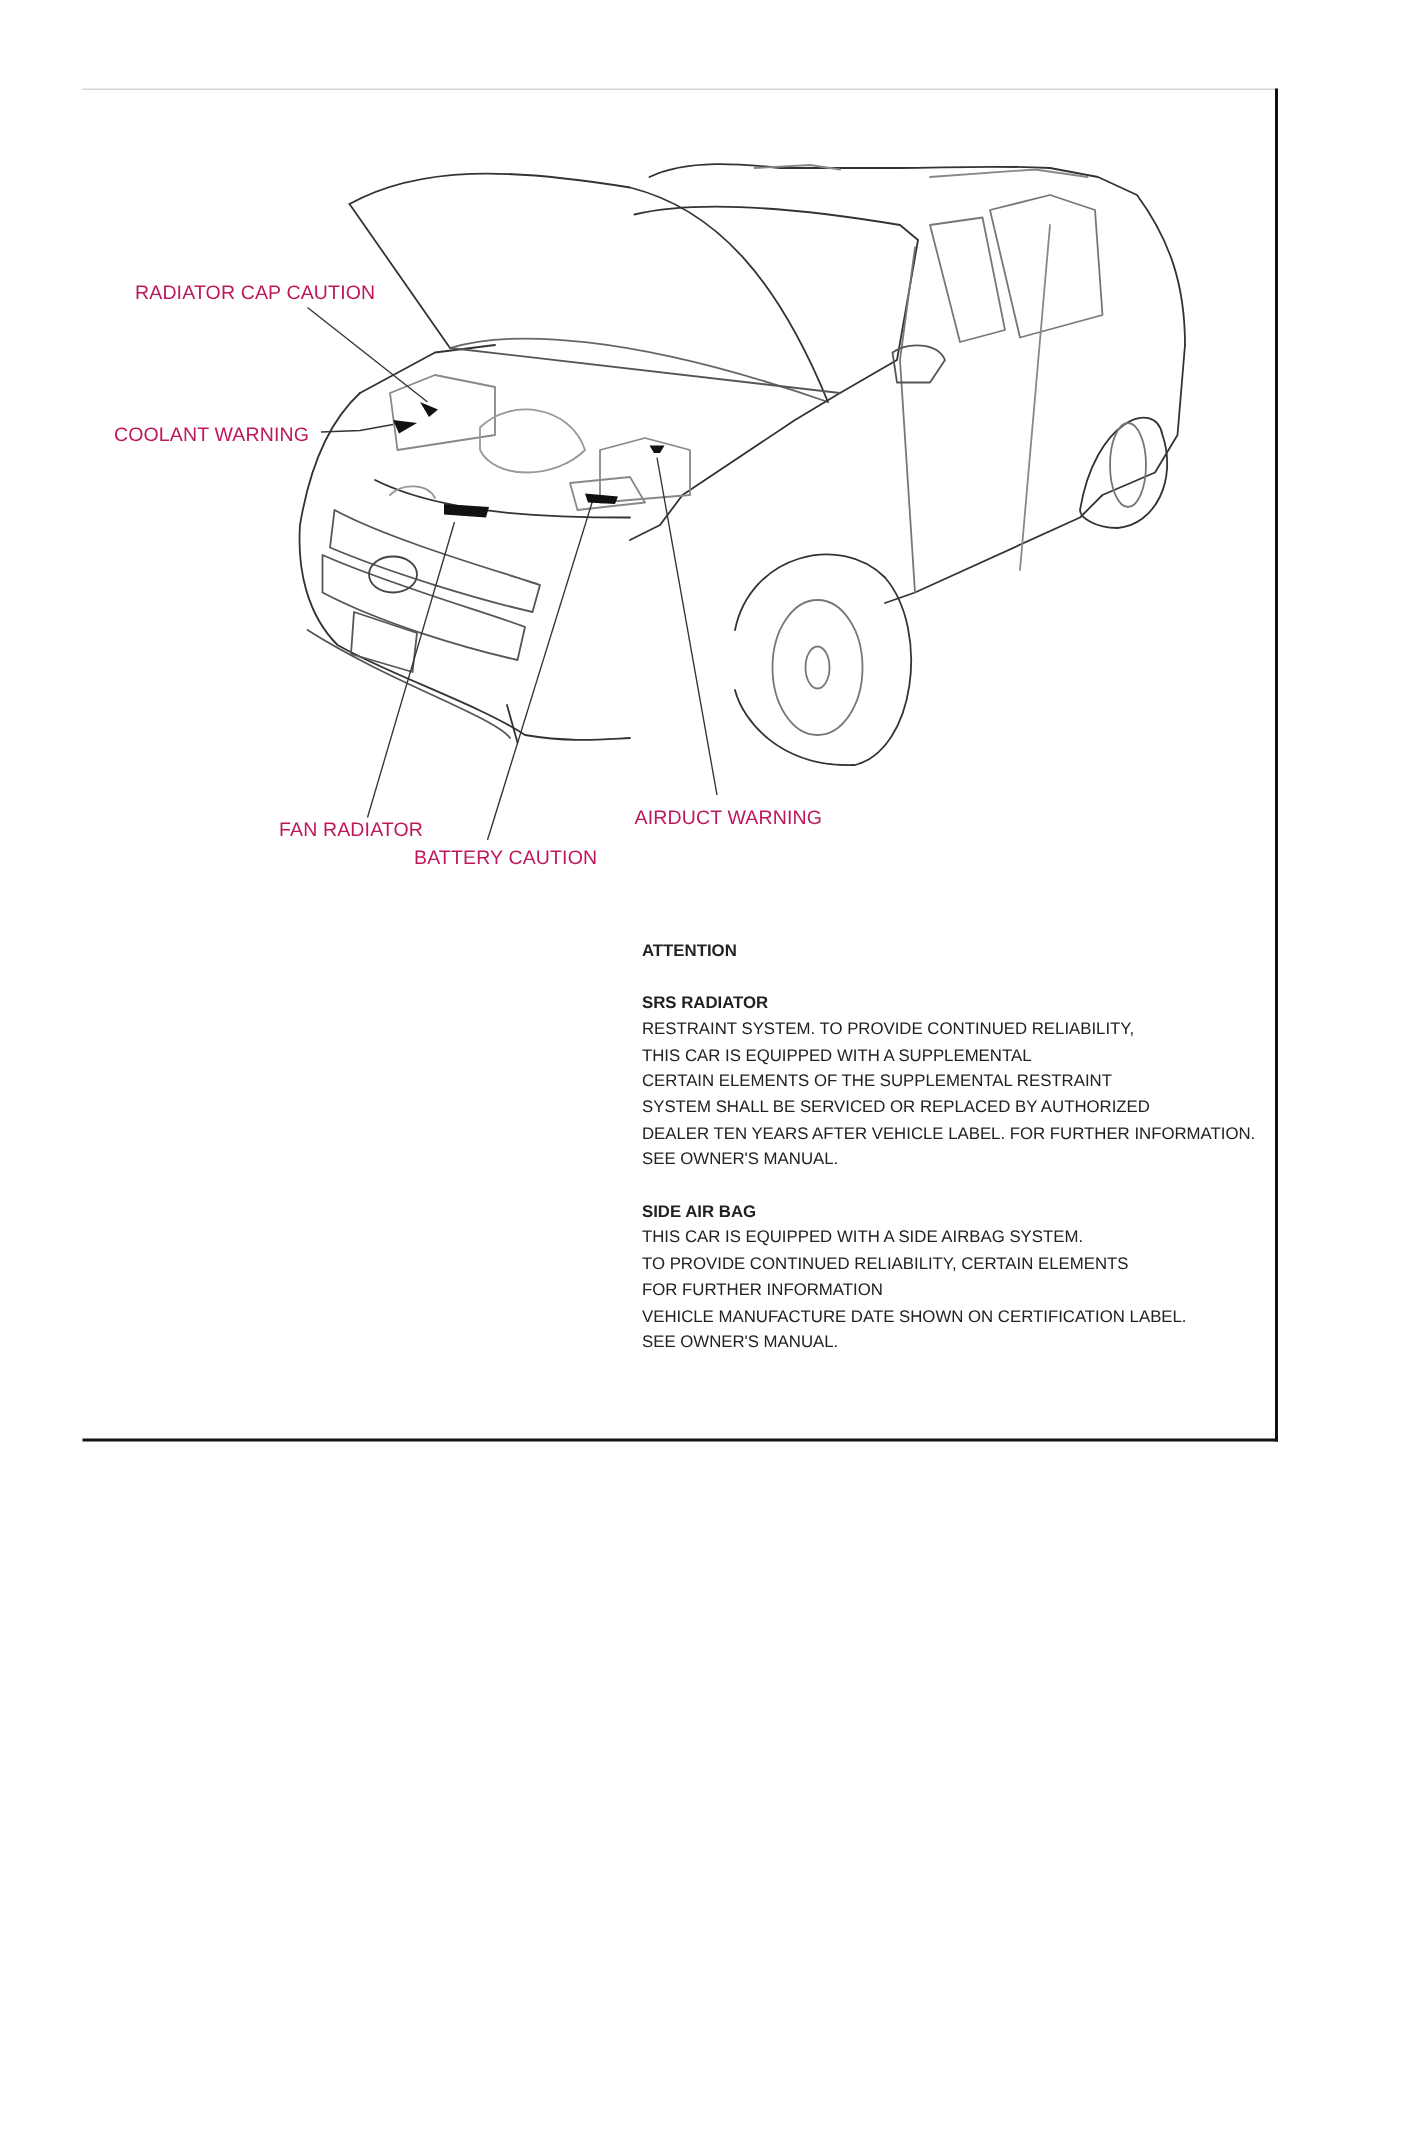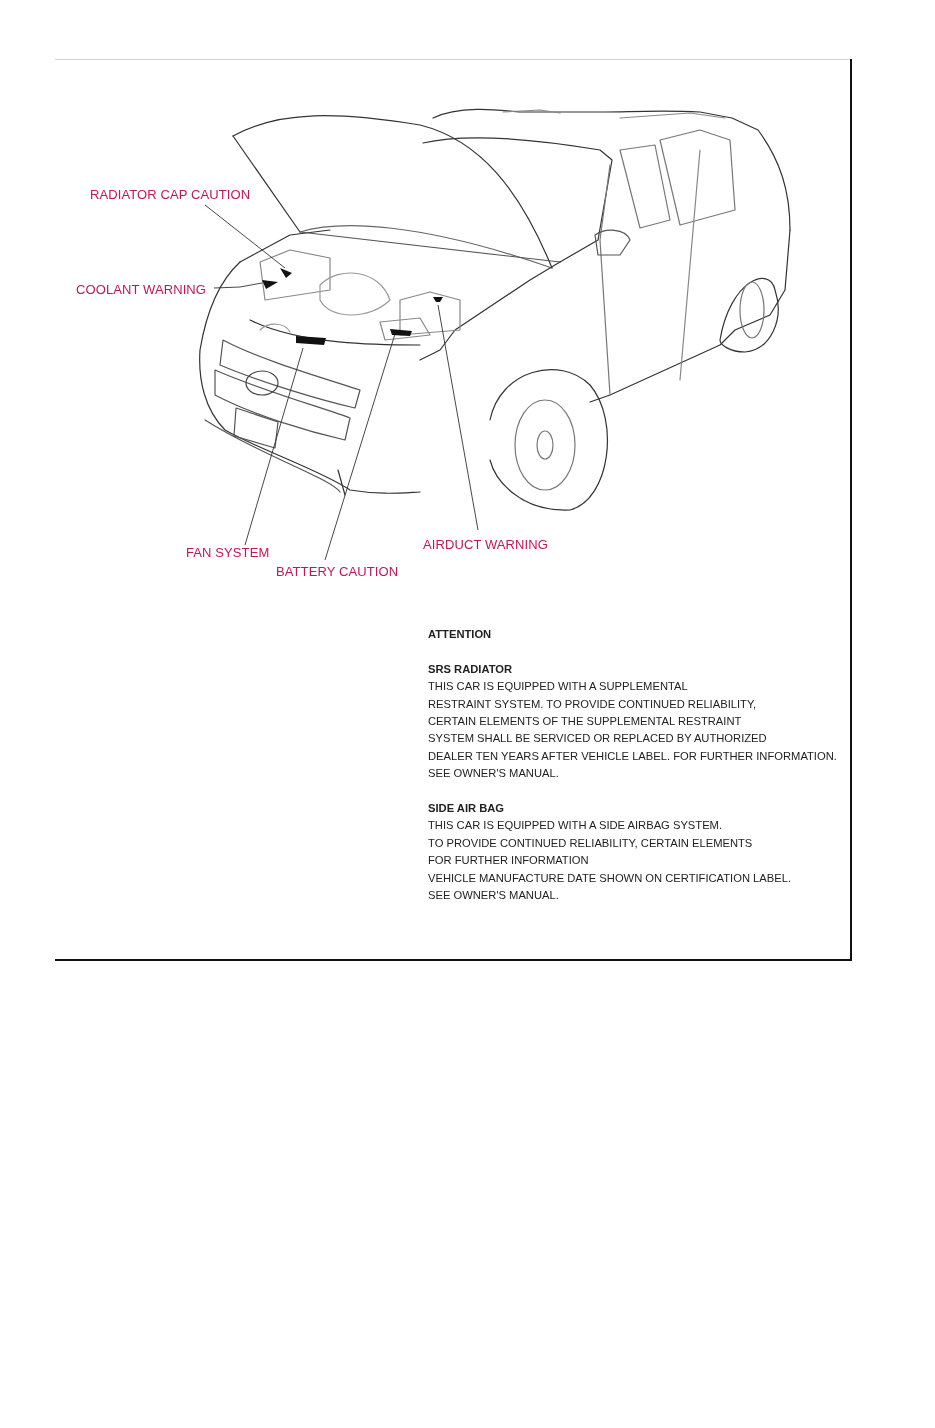--- a/index.html
+++ b/index.html
@@ -85,32 +85,32 @@
       <path d="M280 268 L292 273 L286 278 Z"></path>
       <path d="M262 280 L278 282 L266 289 Z"></path>
       <path d="M296 336 L326 338 L324 345 L296 343 Z"></path>
       <path d="M390 329 L412 331 L410 336 L392 335 Z"></path>
       <path d="M433 297 L443 297 L440 302 L436 302 Z"></path>
     </g>
   </svg>
 
   <div class="callout" style="left:90px; top:188px;">RADIATOR CAP CAUTION</div>
   <div class="callout" style="left:76px; top:283px;">COOLANT WARNING</div>
-  <div class="callout" style="left:186px; top:546px;">FAN SYSTEM</div>
+  <div class="callout" style="left:186px; top:546px;">FAN RADIATOR</div>
   <div class="callout" style="left:276px; top:565px;">BATTERY CAUTION</div>
   <div class="callout" style="left:423px; top:538px;">AIRDUCT WARNING</div>
 </div>
 
 <div class="notes">
   <div class="line h">ATTENTION</div>
   <div class="gap"></div>
 
   <div class="line h">SRS RADIATOR</div>
+  <div class="line">RESTRAINT SYSTEM. TO PROVIDE CONTINUED RELIABILITY,</div>
   <div class="line">THIS CAR IS EQUIPPED WITH A SUPPLEMENTAL</div>
-  <div class="line">RESTRAINT SYSTEM. TO PROVIDE CONTINUED RELIABILITY,</div>
   <div class="line">CERTAIN ELEMENTS OF THE SUPPLEMENTAL RESTRAINT</div>
   <div class="line">SYSTEM SHALL BE SERVICED OR REPLACED BY AUTHORIZED</div>
   <div class="line">DEALER TEN YEARS AFTER VEHICLE LABEL. FOR FURTHER INFORMATION.</div>
   <div class="line">SEE OWNER'S MANUAL.</div>
   <div class="gap"></div>
 
   <div class="line h">SIDE AIR BAG</div>
   <div class="line">THIS CAR IS EQUIPPED WITH A SIDE AIRBAG SYSTEM.</div>
   <div class="line">TO PROVIDE CONTINUED RELIABILITY, CERTAIN ELEMENTS</div>
   <div class="line">FOR FURTHER INFORMATION</div>

